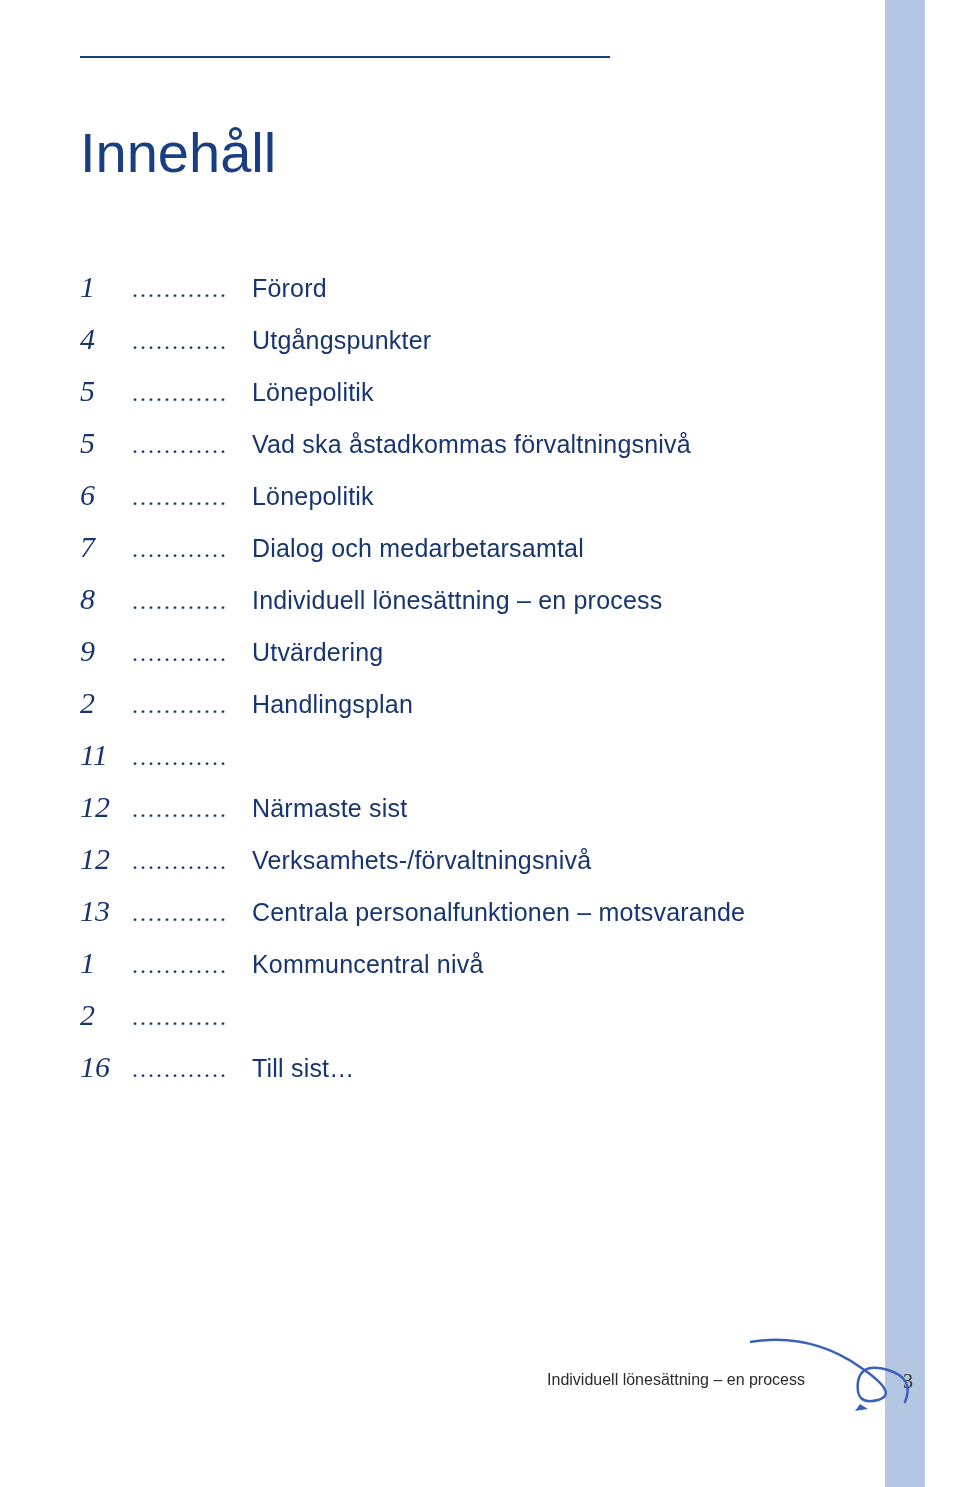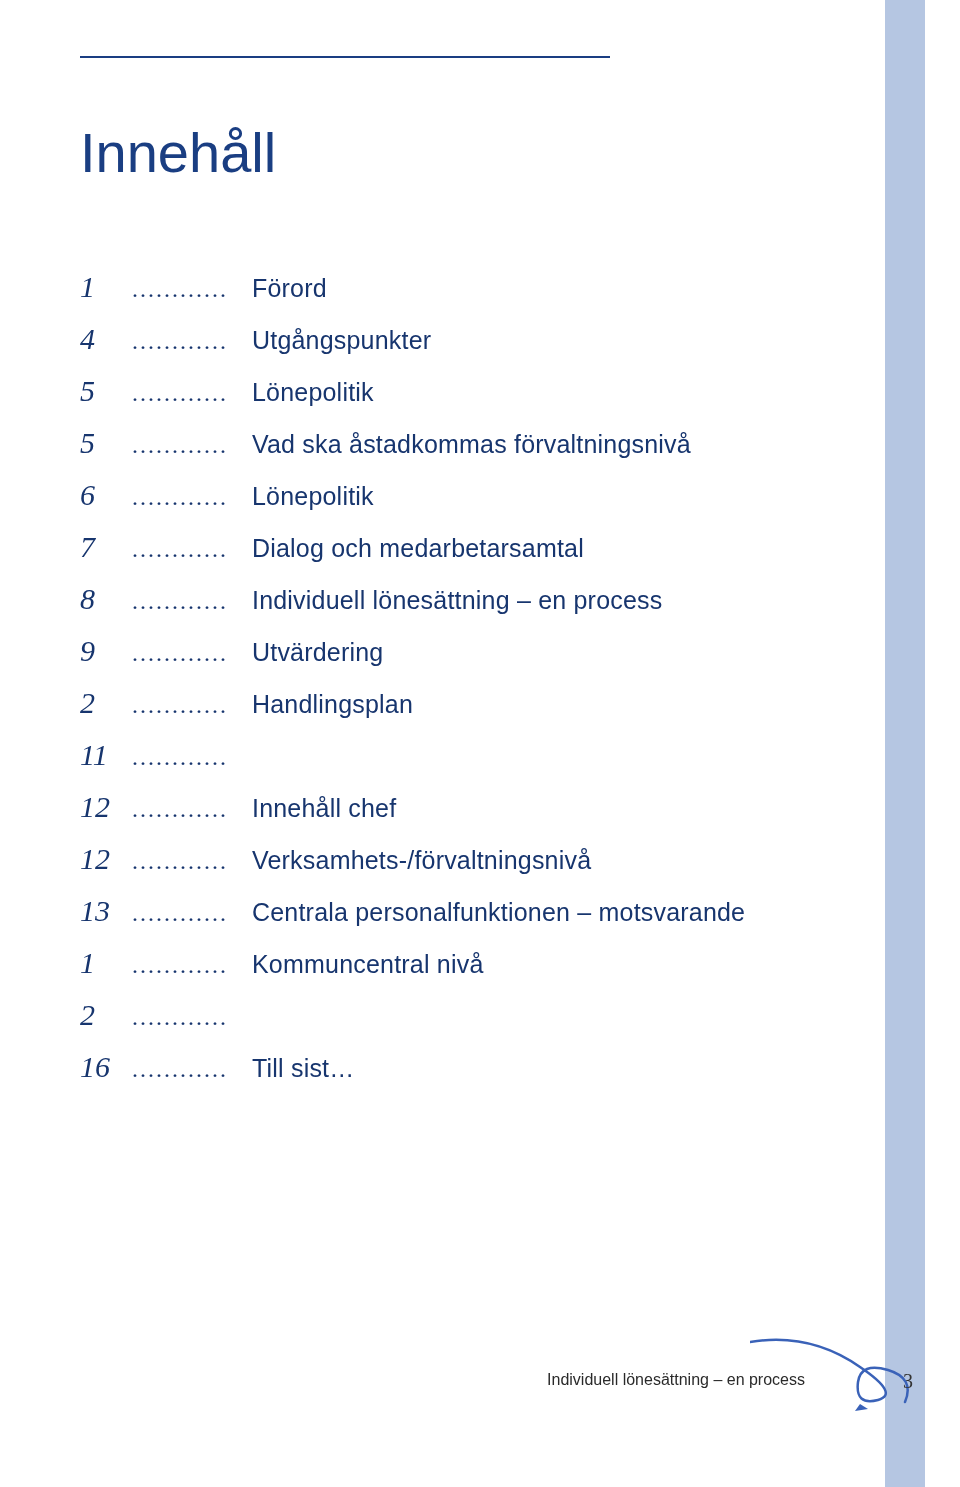--- a/index.html
+++ b/index.html
@@ -166,21 +166,21 @@
         <span class="dots">............</span>
         <span class="label"> Handlingsplan</span>
       </div>
       <div class="toc-row">
         <span class="page-num">11</span>
         <span class="dots">............</span>
       </div>
       <div class="toc-row">
         <span class="page-num">12</span>
         <span class="dots">............</span>
-        <span class="label"> Innehåll chef</span>
+        <span class="label"> Närmaste sist</span>
       </div>
       <div class="toc-row">
         <span class="page-num">12</span>
         <span class="dots">............</span>
         <span class="label"> Verksamhets-/förvaltningsnivå</span>
       </div>
       <div class="toc-row">
         <span class="page-num">13</span>
         <span class="dots">............</span>
         <span class="label"> Centrala personalfunktionen – motsvarande</span>

